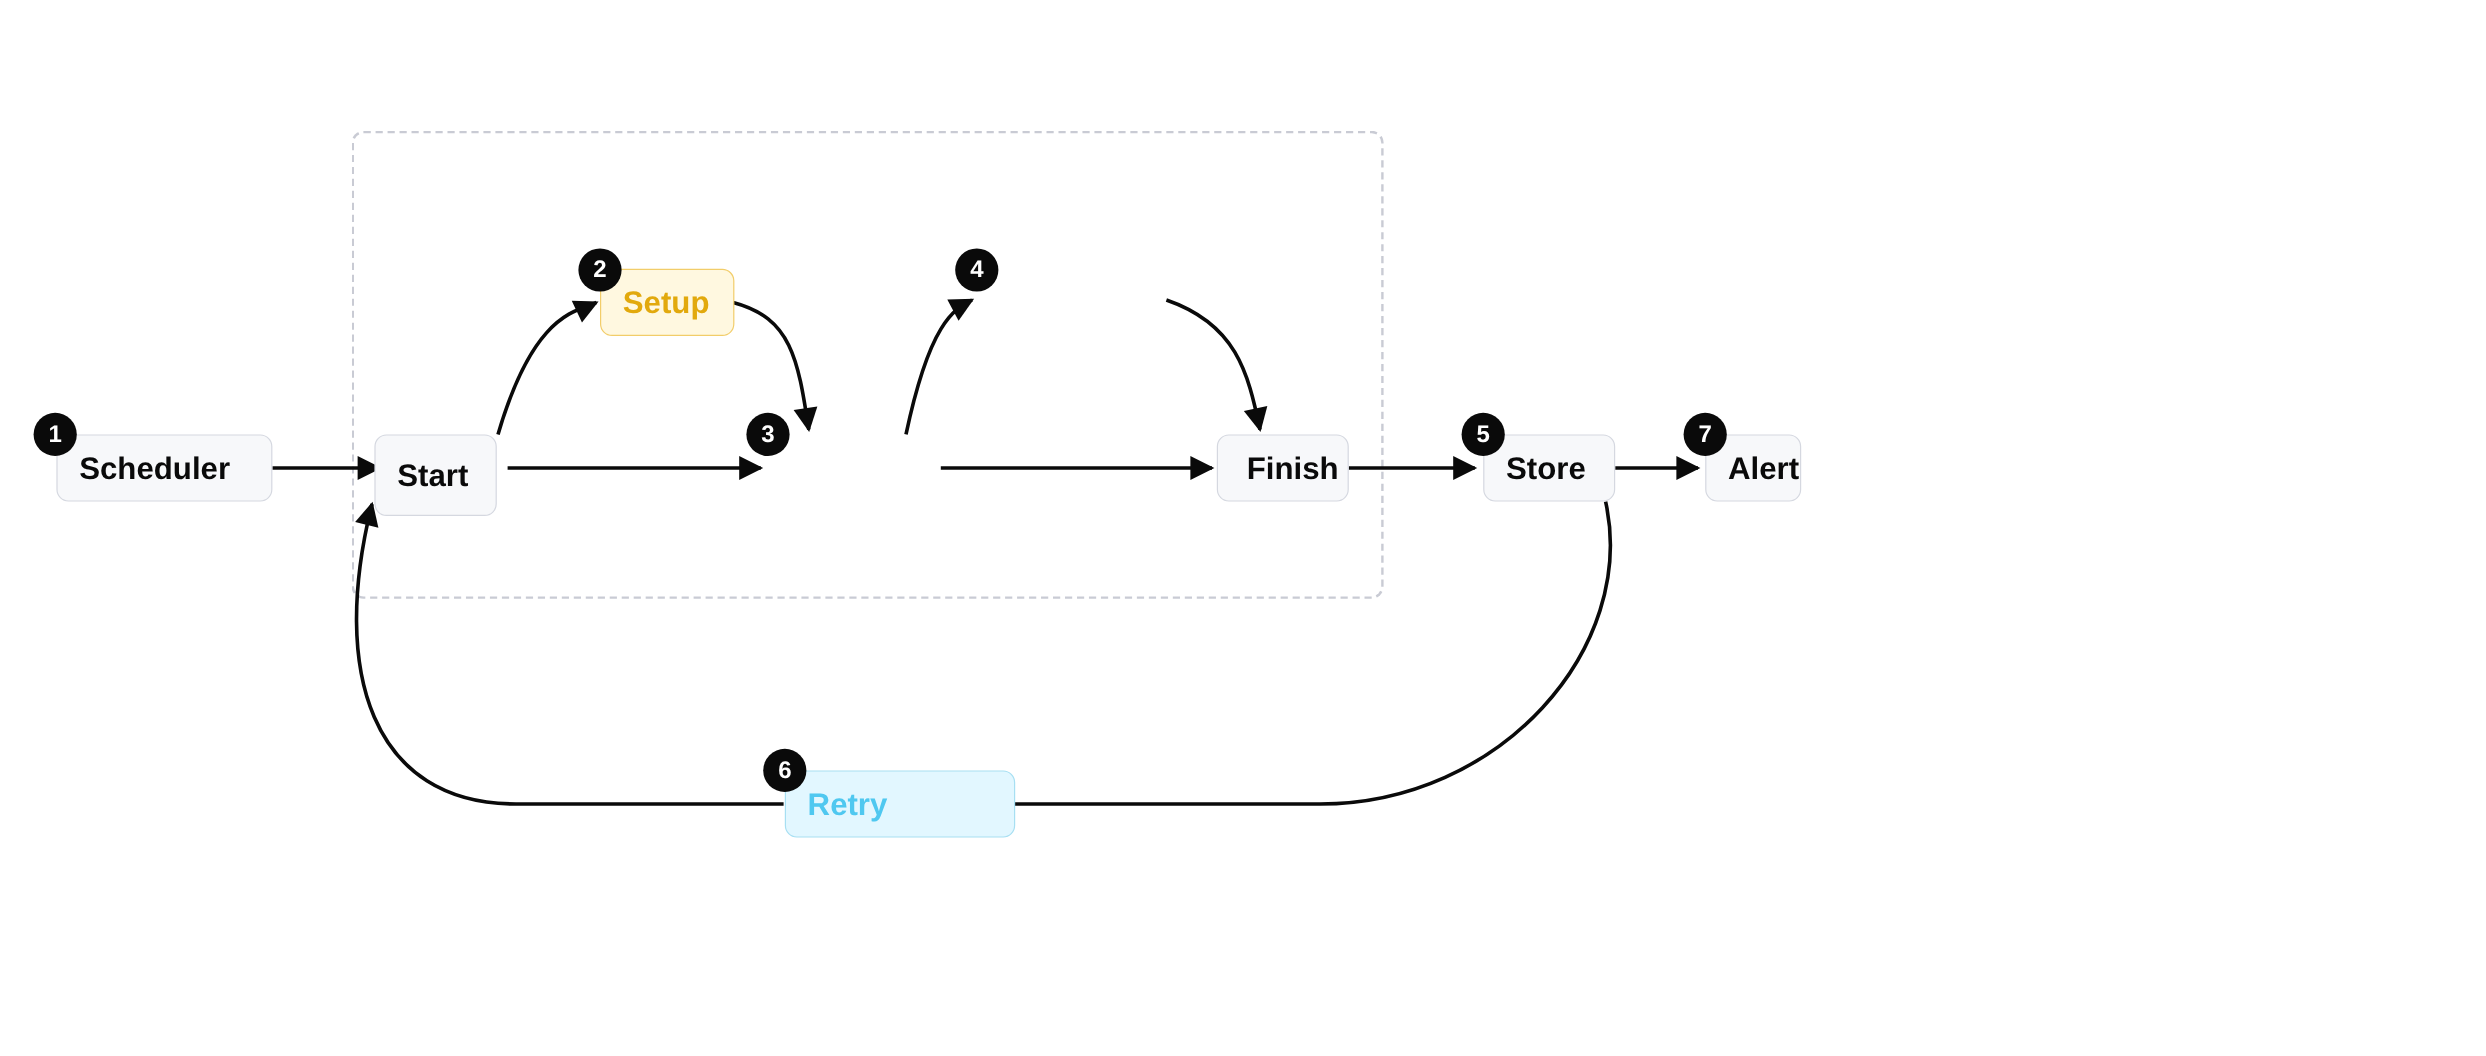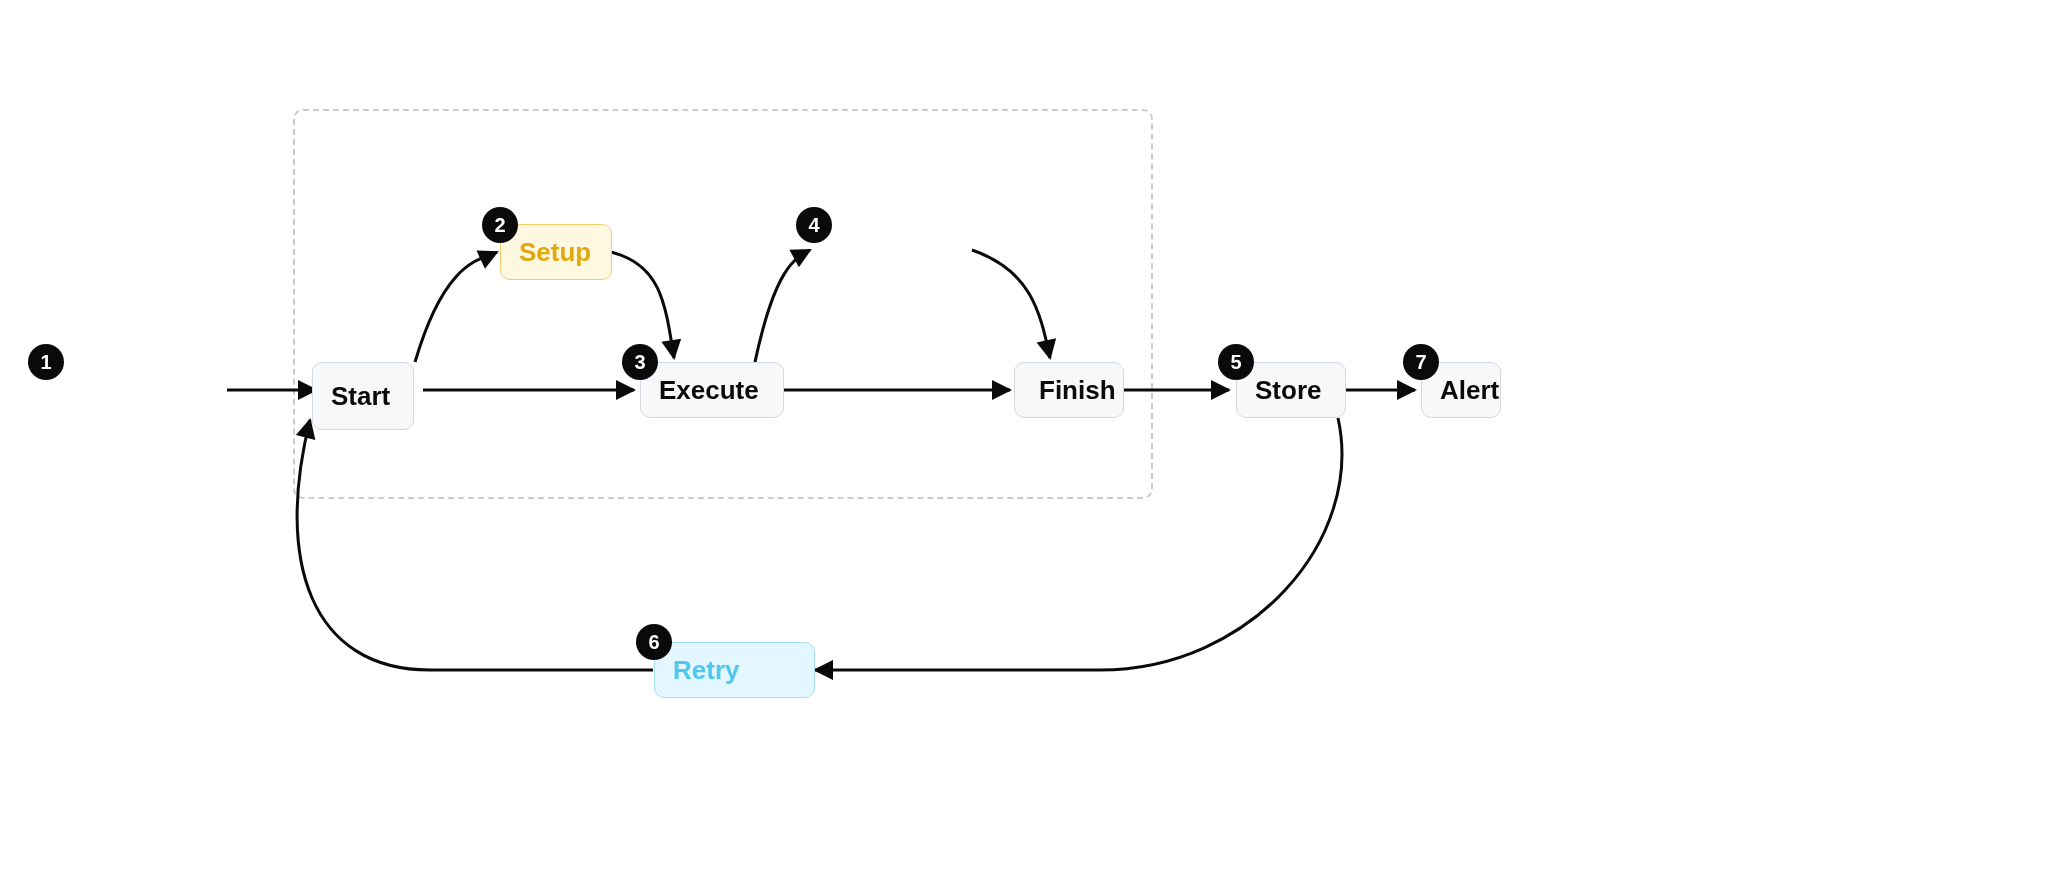--- a/index.html
+++ b/index.html
@@ -106,49 +106,49 @@
     <path d="M 1124 390 L 1229 390" stroke="#0a0a0a" stroke-width="3" fill="none" marker-end="url(#arrow)"></path>
 
     <path d="M 1346 390 L 1415 390" stroke="#0a0a0a" stroke-width="3" fill="none" marker-end="url(#arrow)"></path>
 
     <path d="M 1338 418 C 1365 540, 1250 670, 1100 670 L 815 670" stroke="#0a0a0a" stroke-width="3" fill="none" marker-end="url(#arrow)"></path>
 
     <path d="M 653 670 L 430 670 C 310 670, 275 560, 310 420" stroke="#0a0a0a" stroke-width="3" fill="none" marker-end="url(#arrow)"></path>
   </svg>
 
   <div class="badge" style="left:28px; top:344px;">1</div>
+  <div class="node default" style="left:47px; top:362px; width:180px; height:56px;">
+    <span>Scheduler</span>
+  </div>
 
   <div class="node default" style="left:312px; top:362px; width:102px; height:68px;">
     <span>Start</span>
   </div>
 
   <div class="badge" style="left:482px; top:207px;">2</div>
   <div class="node yellow" style="left:500px; top:224px; width:112px; height:56px;">
     <span>Setup</span>
   </div>
 
   <div class="badge" style="left:622px; top:344px;">3</div>
-  <div class="node default" style="left:640px; top:362px; width:144px; height:56px;">
-    <span>Execute</span>
-  </div>
 
   <div class="badge" style="left:796px; top:207px;">4</div>
 
   <div class="node default" style="left:1014px; top:362px; width:110px; height:56px;padding-left:24px;">
     <span>Finish</span>
   </div>
 
   <div class="badge" style="left:1218px; top:344px;">5</div>
   <div class="node default" style="left:1236px; top:362px; width:110px; height:56px;">
     <span>Store</span>
   </div>
 
   <div class="badge" style="left:1403px; top:344px;">7</div>
   <div class="node default" style="left:1421px; top:362px; width:80px; height:56px;">
     <span>Alert</span>
   </div>
 
   <div class="badge" style="left:636px; top:624px;">6</div>
-  <div class="node cyan" style="left:654px; top:642px; width:161px; height:56px;">
+  <div class="node cyan" style="left:654px; top:642px; width:192px; height:56px;">
     <span>Retry</span>
   </div>
 
 </div>
 
 </body></html>

